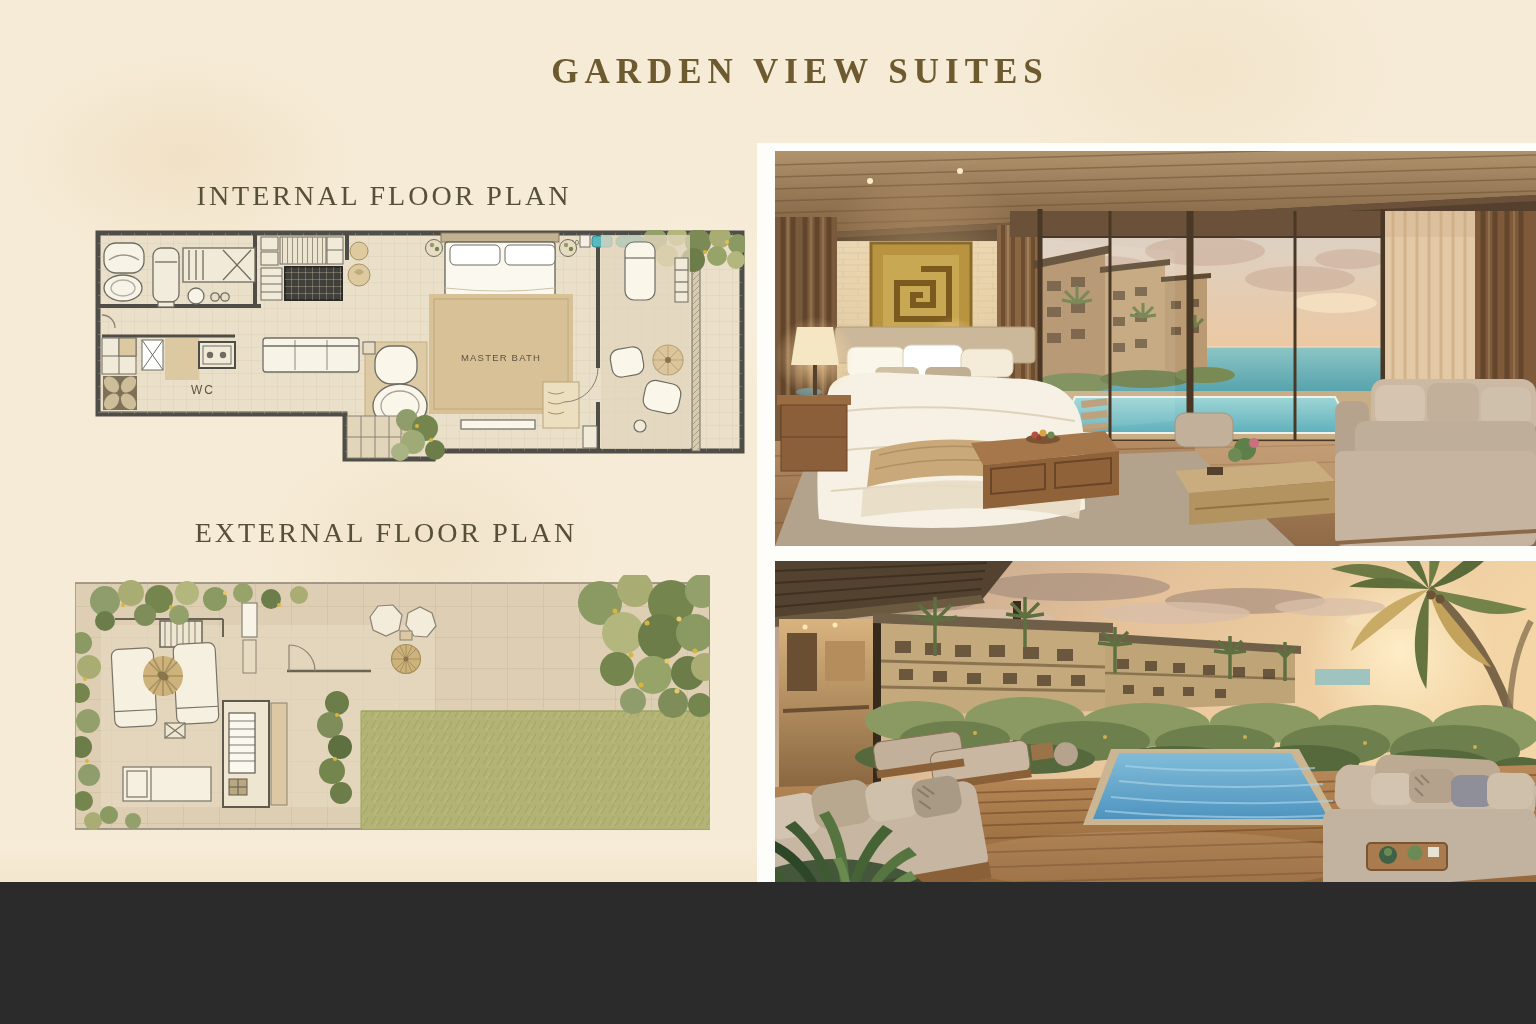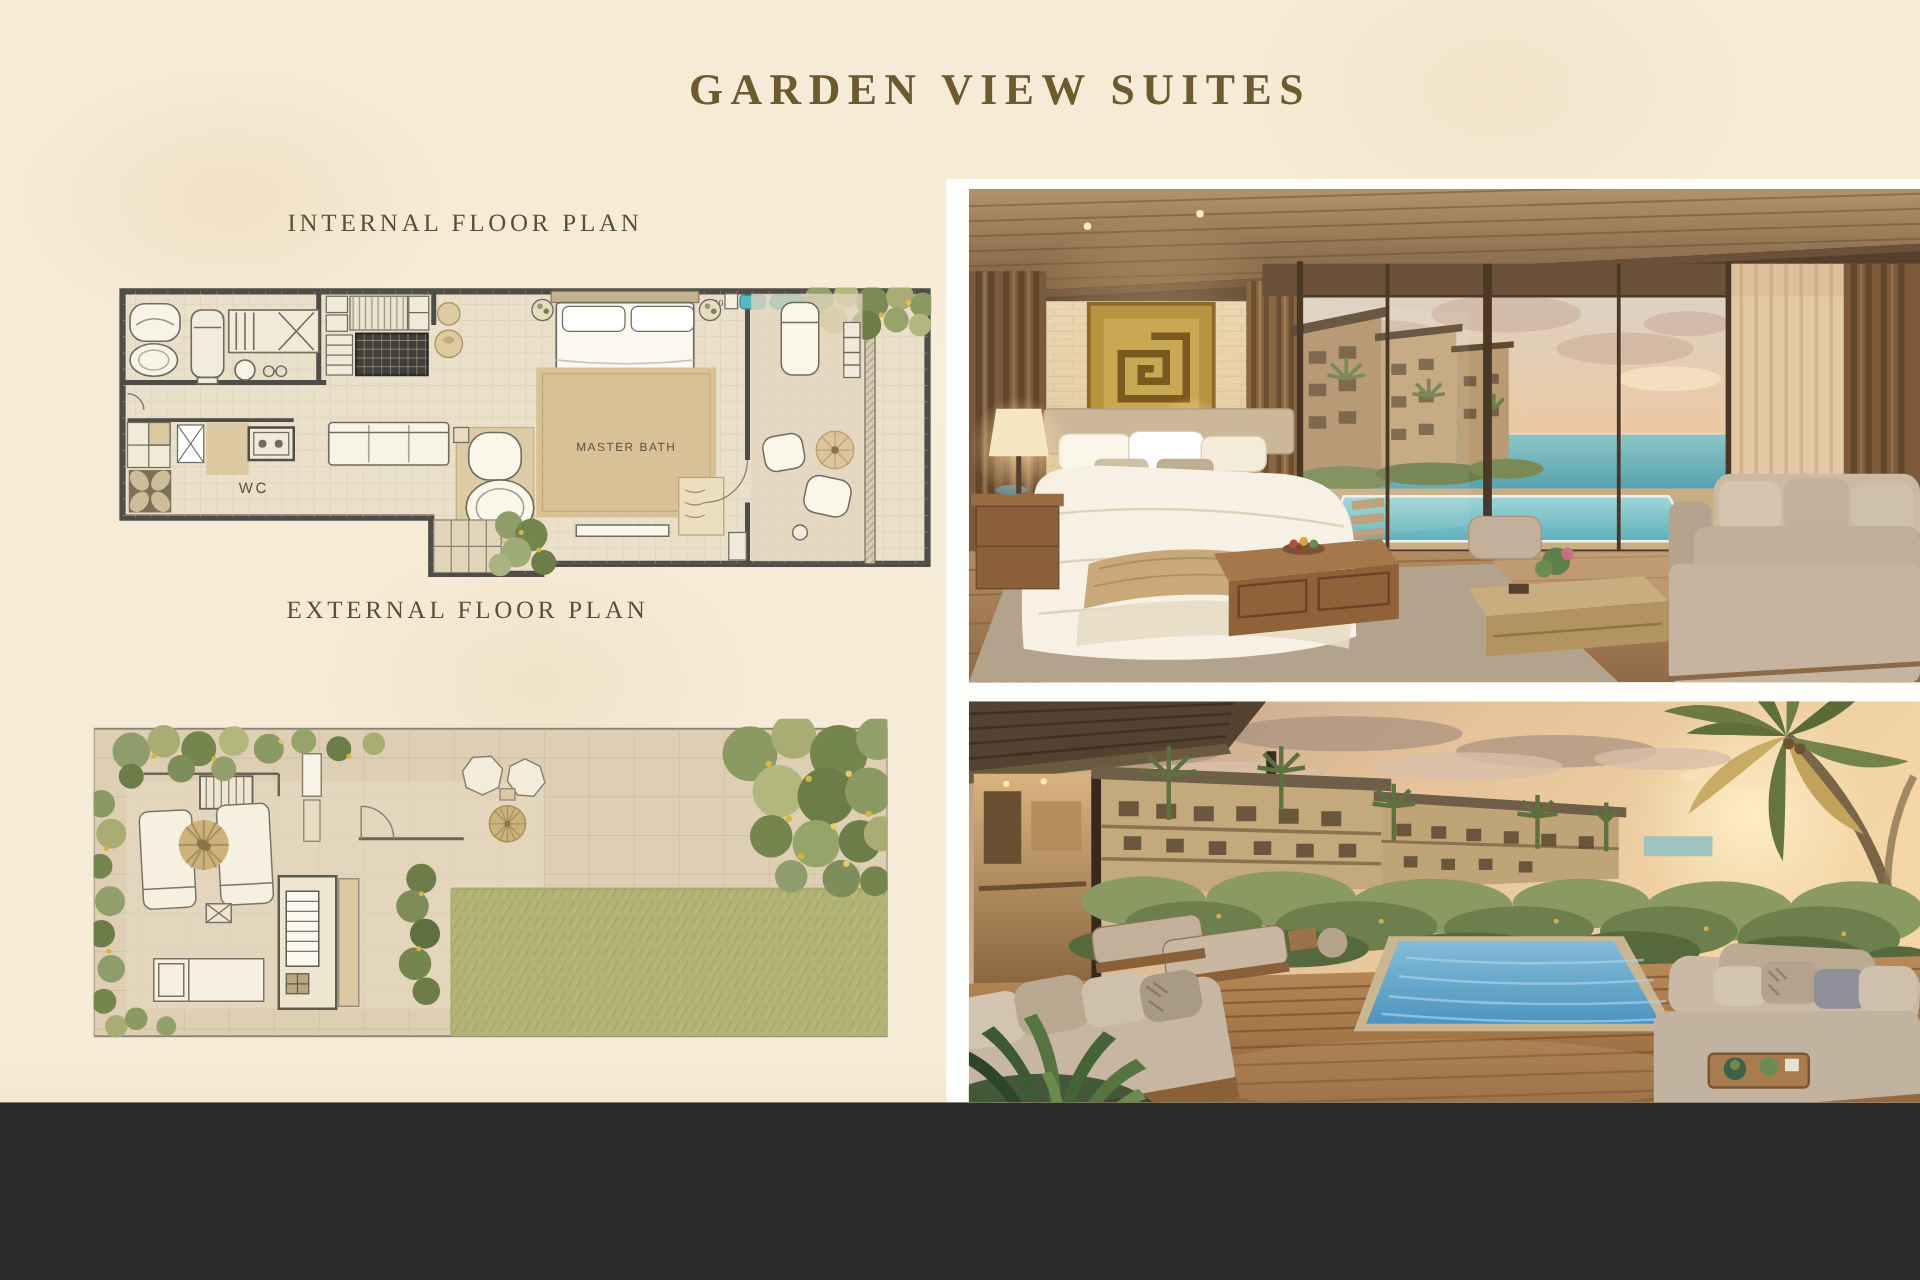--- a/index.html
+++ b/index.html
@@ -11,24 +11,24 @@
         background-image:
           radial-gradient(ellipse 260px 160px at 12% 18%, rgba(226,198,154,.28), transparent 65%),
           radial-gradient(ellipse 300px 200px at 78% 8%, rgba(230,203,160,.22), transparent 65%),
           radial-gradient(ellipse 340px 220px at 64% 72%, rgba(232,207,166,.20), transparent 65%),
           radial-gradient(ellipse 260px 180px at 28% 62%, rgba(219,189,142,.18), transparent 65%),
           radial-gradient(ellipse 200px 140px at 45% 35%, rgba(255,250,240,.35), transparent 70%),
           radial-gradient(ellipse 240px 150px at 90% 45%, rgba(224,196,152,.18), transparent 65%);
   }
   .page-title{position:absolute;left:800px;top:52px;transform:translateX(-50%);
         margin:0;font-size:35px;font-weight:bold;letter-spacing:6px;color:#6d5a2f;white-space:nowrap;}
-  .plan-label{position:absolute;transform:translateX(-50%);margin:4px;
-        font-size:20px;font-weight:normal;letter-spacing:3px;color:#565039;white-space:nowrap;}
+  .plan-label{position:absolute;transform:translateX(-50%);margin:16px;
+        font-size:28px;font-weight:normal;letter-spacing:3px;color:#565039;white-space:nowrap;}
   #label-internal{left:368px;top:164px;}
-  #label-external{left:370px;top:473px;}
+  #label-external{left:370px;top:501px;}
   .plan-svg{position:absolute;}
   #plan-internal{left:95px;top:230px;}
   #plan-external{left:75px;top:575px;}
   #beach{position:absolute;left:0;top:843px;width:757px;height:181px;}
   .right-frame{position:absolute;left:757px;top:143px;width:779px;height:881px;background:#fdfdfa;}
   .photo{position:absolute;overflow:hidden;}
   #photo-bedroom{left:775px;top:151px;width:761px;height:395px;}
   #photo-deck{left:775px;top:561px;width:761px;height:358px;}
   .cream-bottom-right{position:absolute;left:775px;top:927px;width:761px;height:97px;}
   svg{display:block;}

